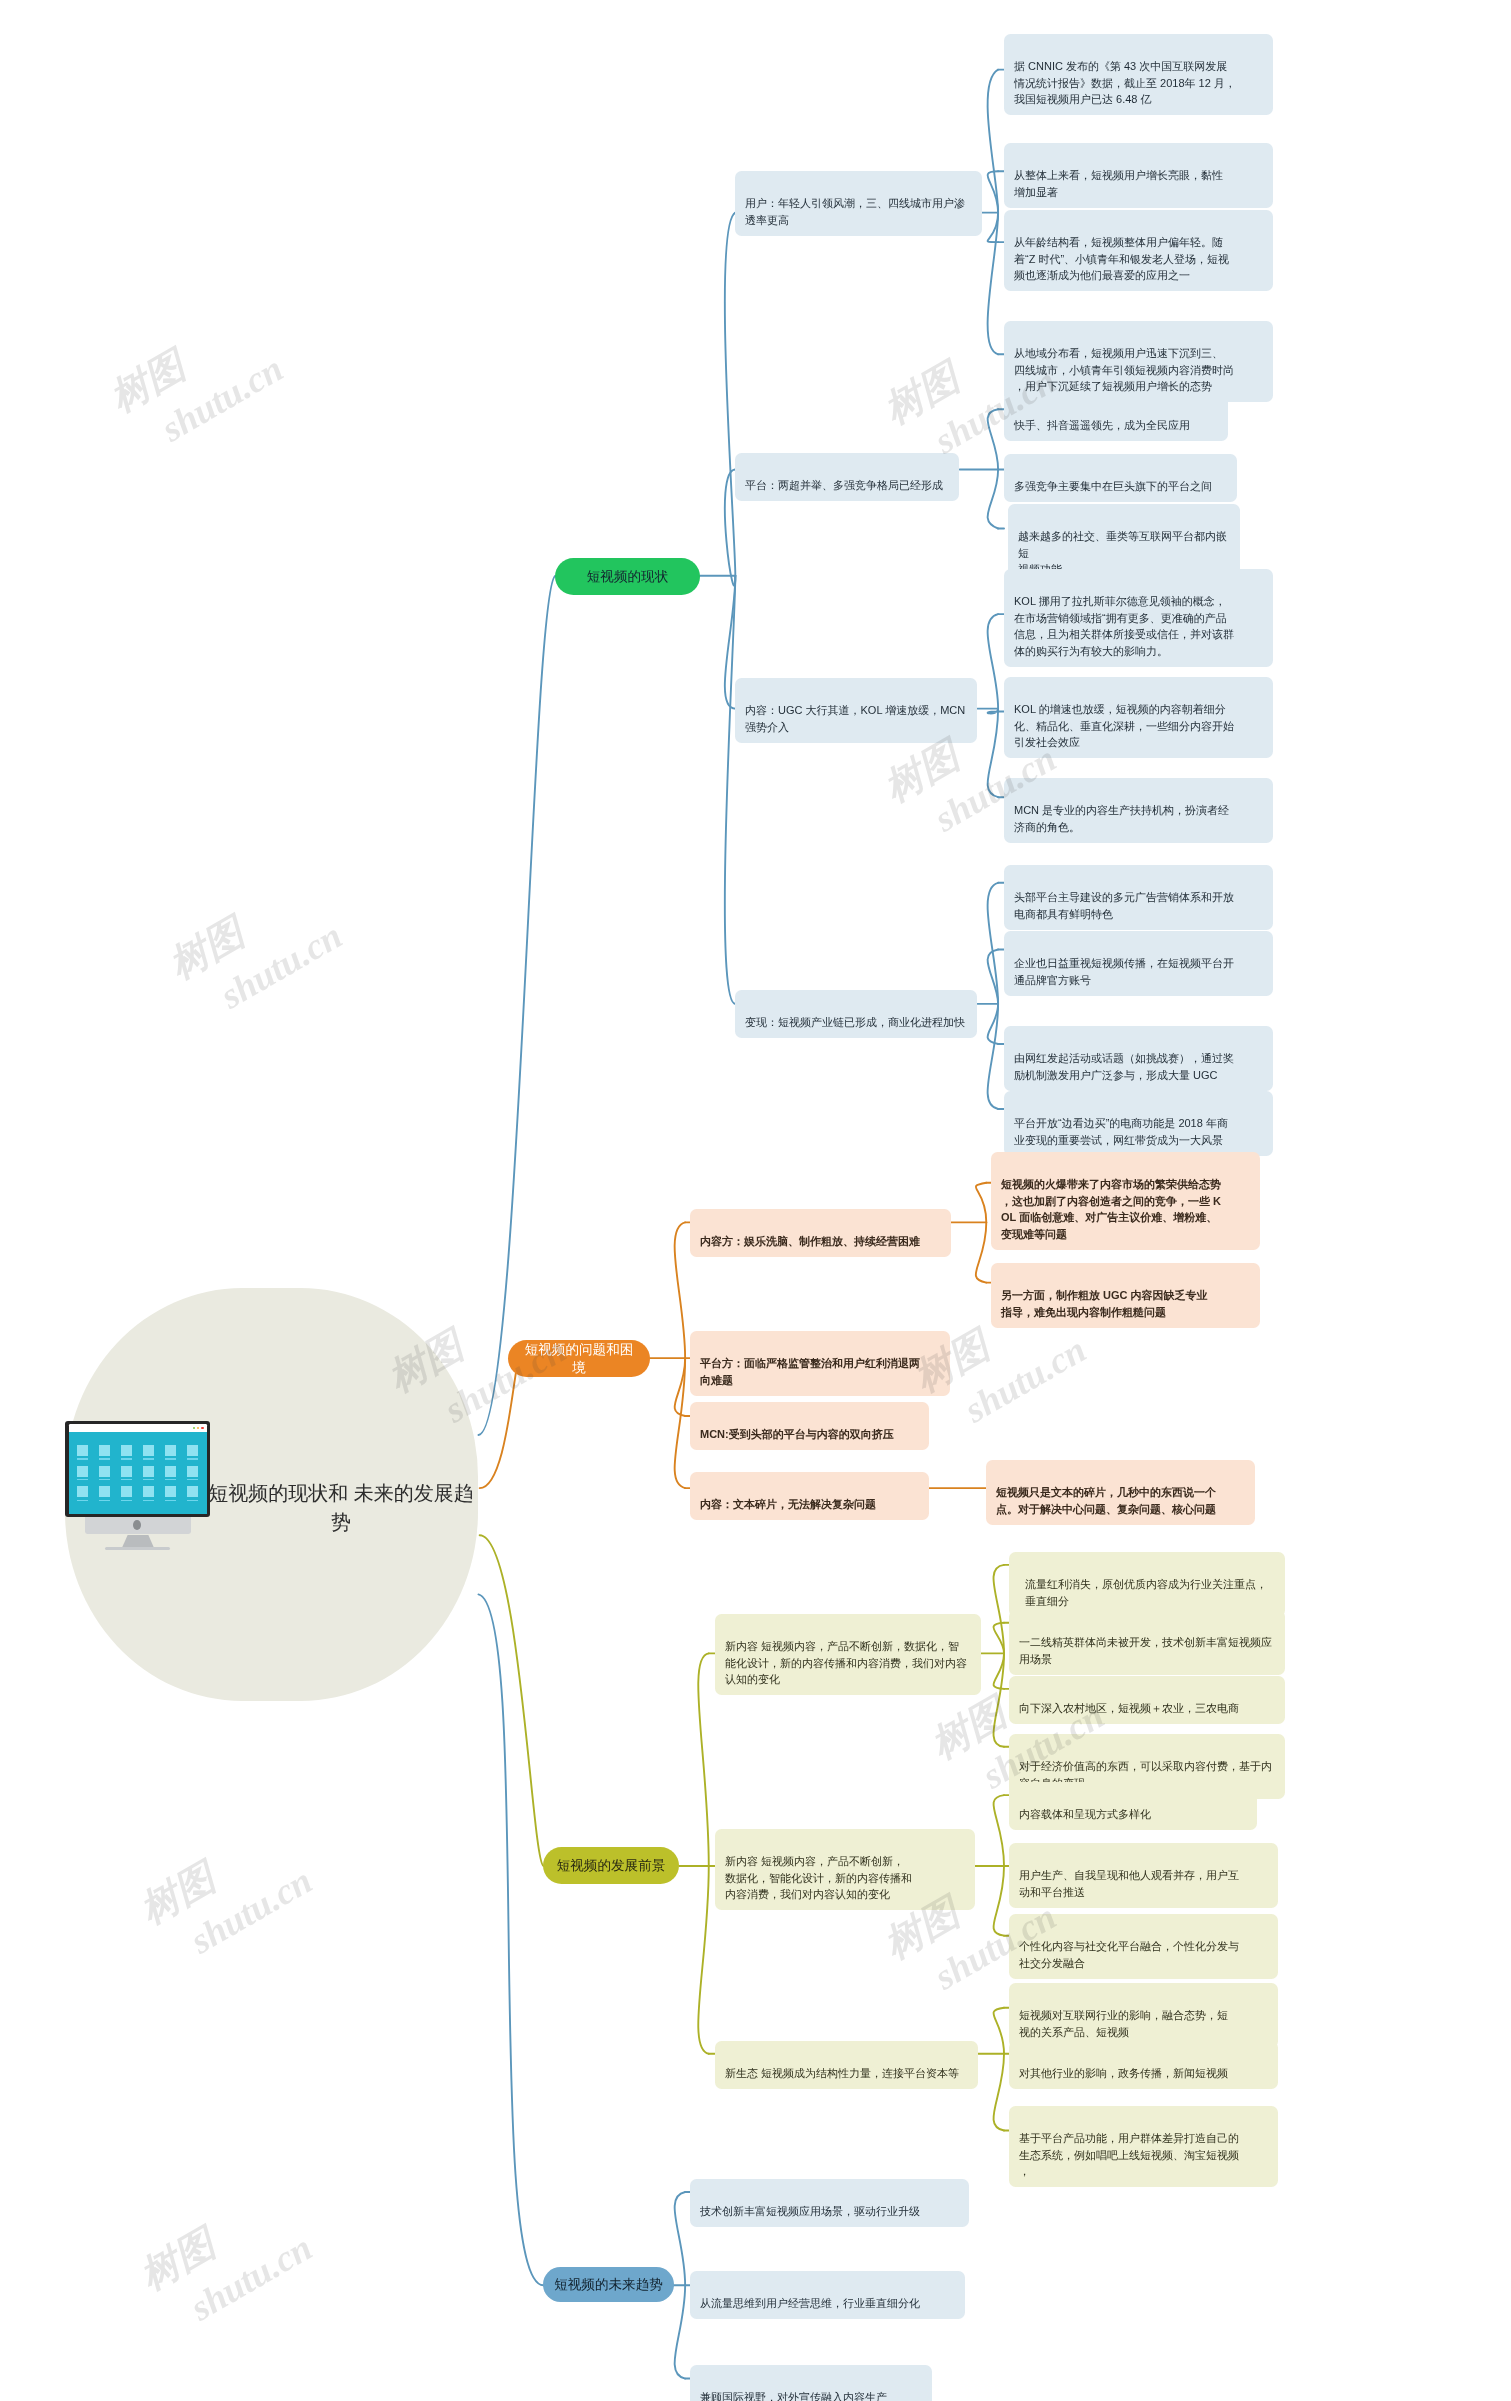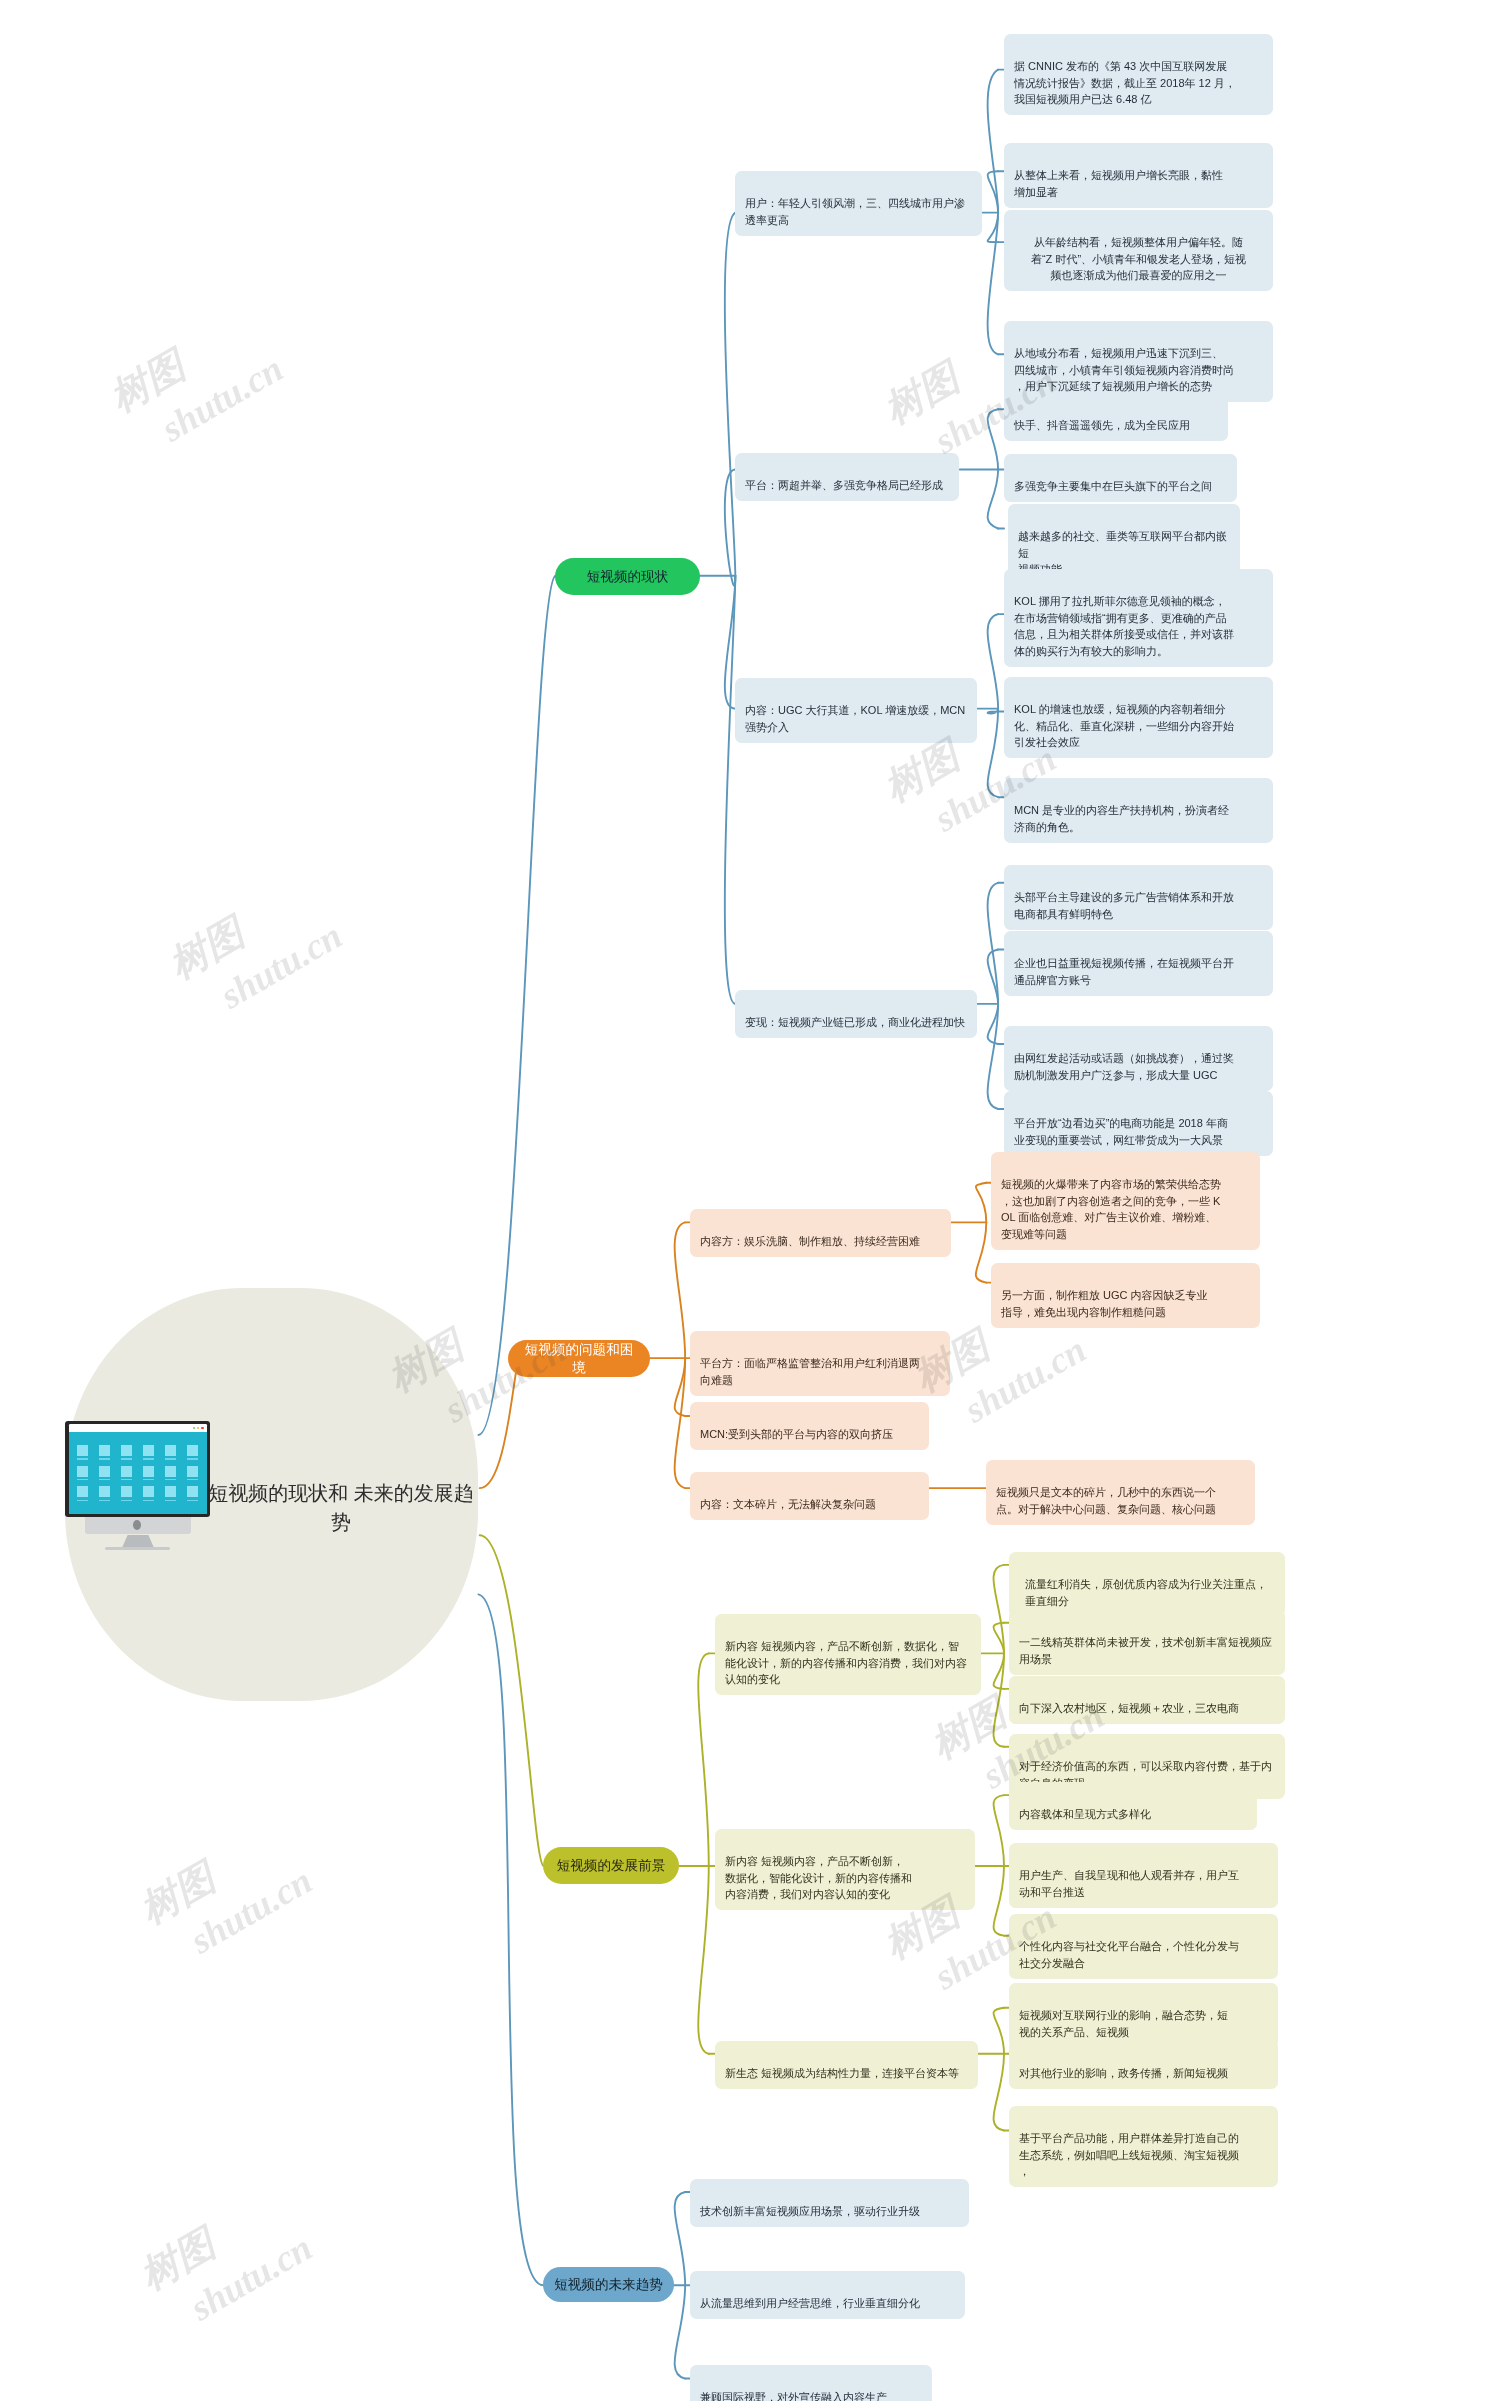--- a/index.html
+++ b/index.html
@@ -92,21 +92,21 @@
     border-radius:26px;
     display:flex; align-items:center; justify-content:center;
     font-size:13.6px; color:#1c2733;
     text-align:center;
     padding: 0 10.6px;
   }
 
   
   .t-blue   { background:#dfeaf1; }
   .pill-blue{ background:#22c55e; color:#13242f; }
-  .t-orange { background:#fbe3d3; color:#3a2a1d; }
+  .t-orange { background:#fbe3d3; color:#3a2a1d;font-weight:bold; }
   .pill-orange{ background:#eb8524; color:#ffffff; }
   .t-olive  { background:#eff0d4; color:#30301c; }
   .pill-olive{ background:#bcc02a; color:#2a2a12; }
   .pill-blue2{ background:#6ea7cc; color:#11222e; }
 </style>
 </head>
 <body>
 
 <svg id="links" viewBox="0 0 2560 4066">
   <g fill="none" stroke-width="3.2" stroke-linecap="round">
@@ -348,21 +348,21 @@
 </div>
 <div class="node t-blue" style="left:1004px; top:34px; width:269px;">
   <span>据 CNNIC 发布的《第 43 次中国互联网发展
 情况统计报告》数据，截止至 2018年 12 月，
 我国短视频用户已达 6.48 亿</span>
 </div>
 <div class="node t-blue" style="left:1004px; top:143px; width:269px;">
   <span> 从整体上来看，短视频用户增长亮眼，黏性
 增加显著</span>
 </div>
-<div class="node t-blue" style="left:1004px; top:210px; width:269px;text-align:center;">
+<div class="node t-blue" style="left:1004px; top:210px; width:269px;">
   <span> 从年龄结构看，短视频整体用户偏年轻。随
 着“Z 时代”、小镇青年和银发老人登场，短视
 频也逐渐成为他们最喜爱的应用之一</span>
 </div>
 <div class="node t-blue" style="left:1004px; top:321px; width:269px;">
   <span> 从地域分布看，短视频用户迅速下沉到三、
 四线城市，小镇青年引领短视频内容消费时尚
 ，用户下沉延续了短视频用户增长的态势</span>
 </div>
 

